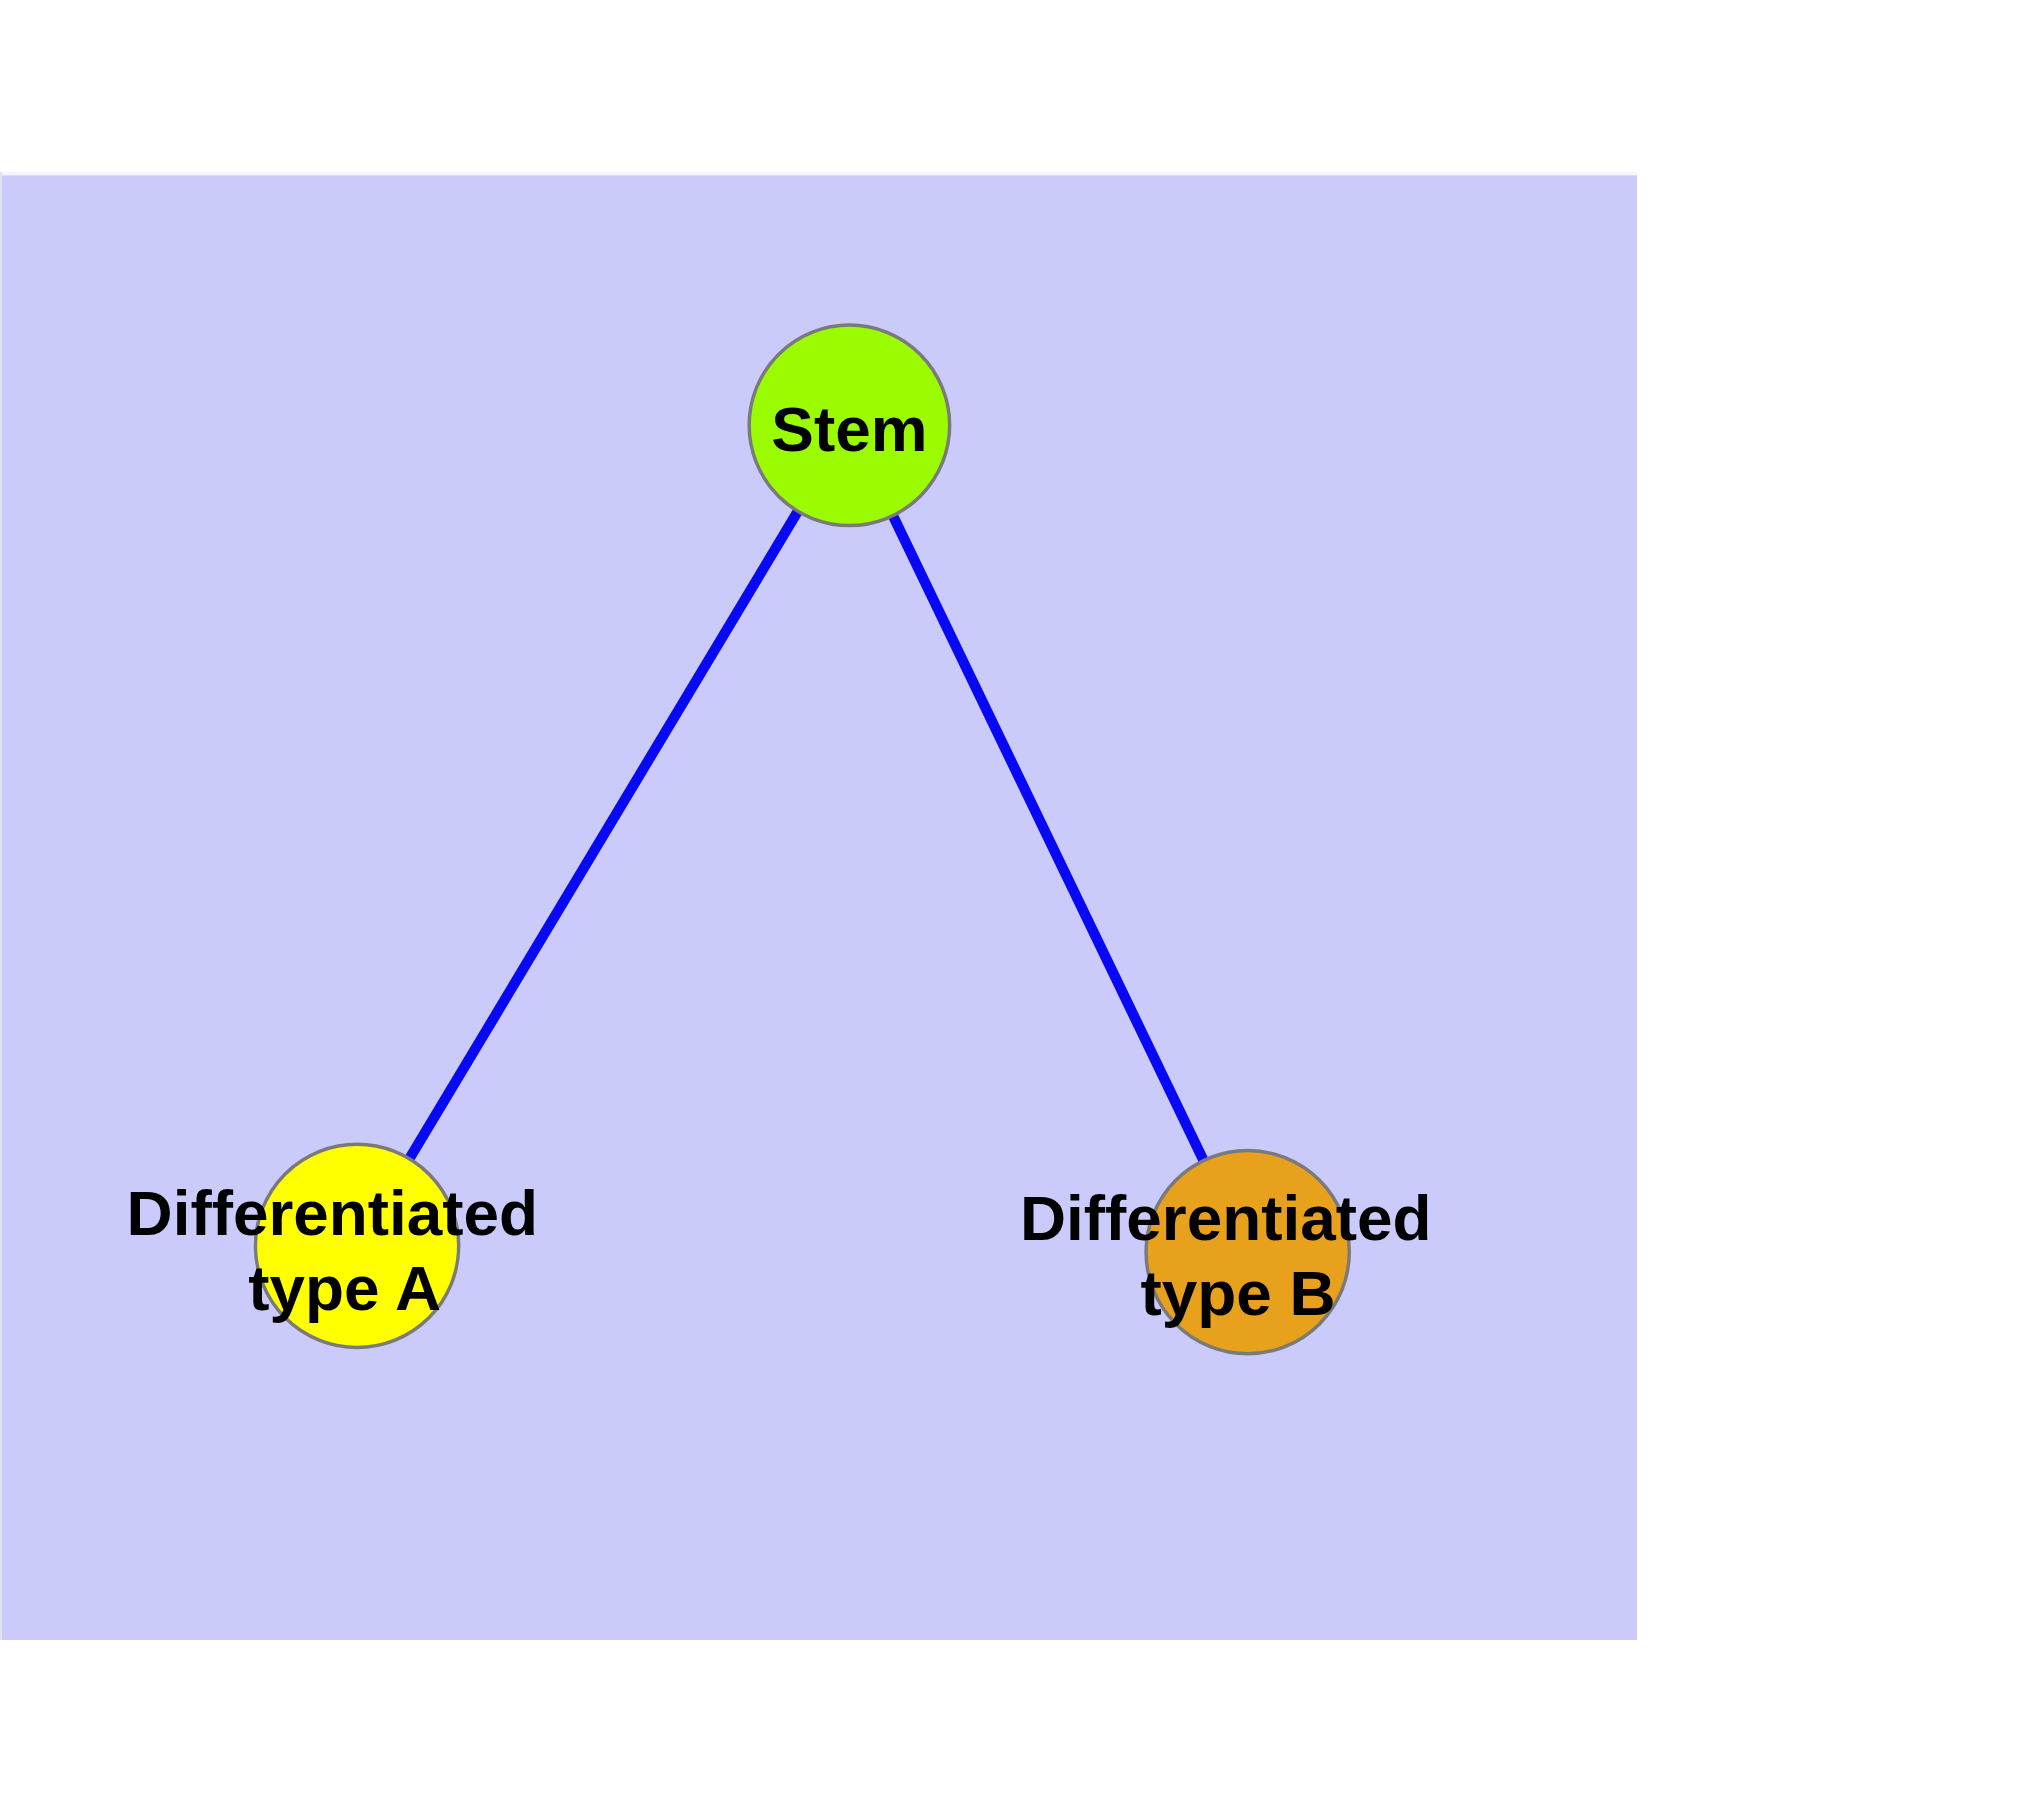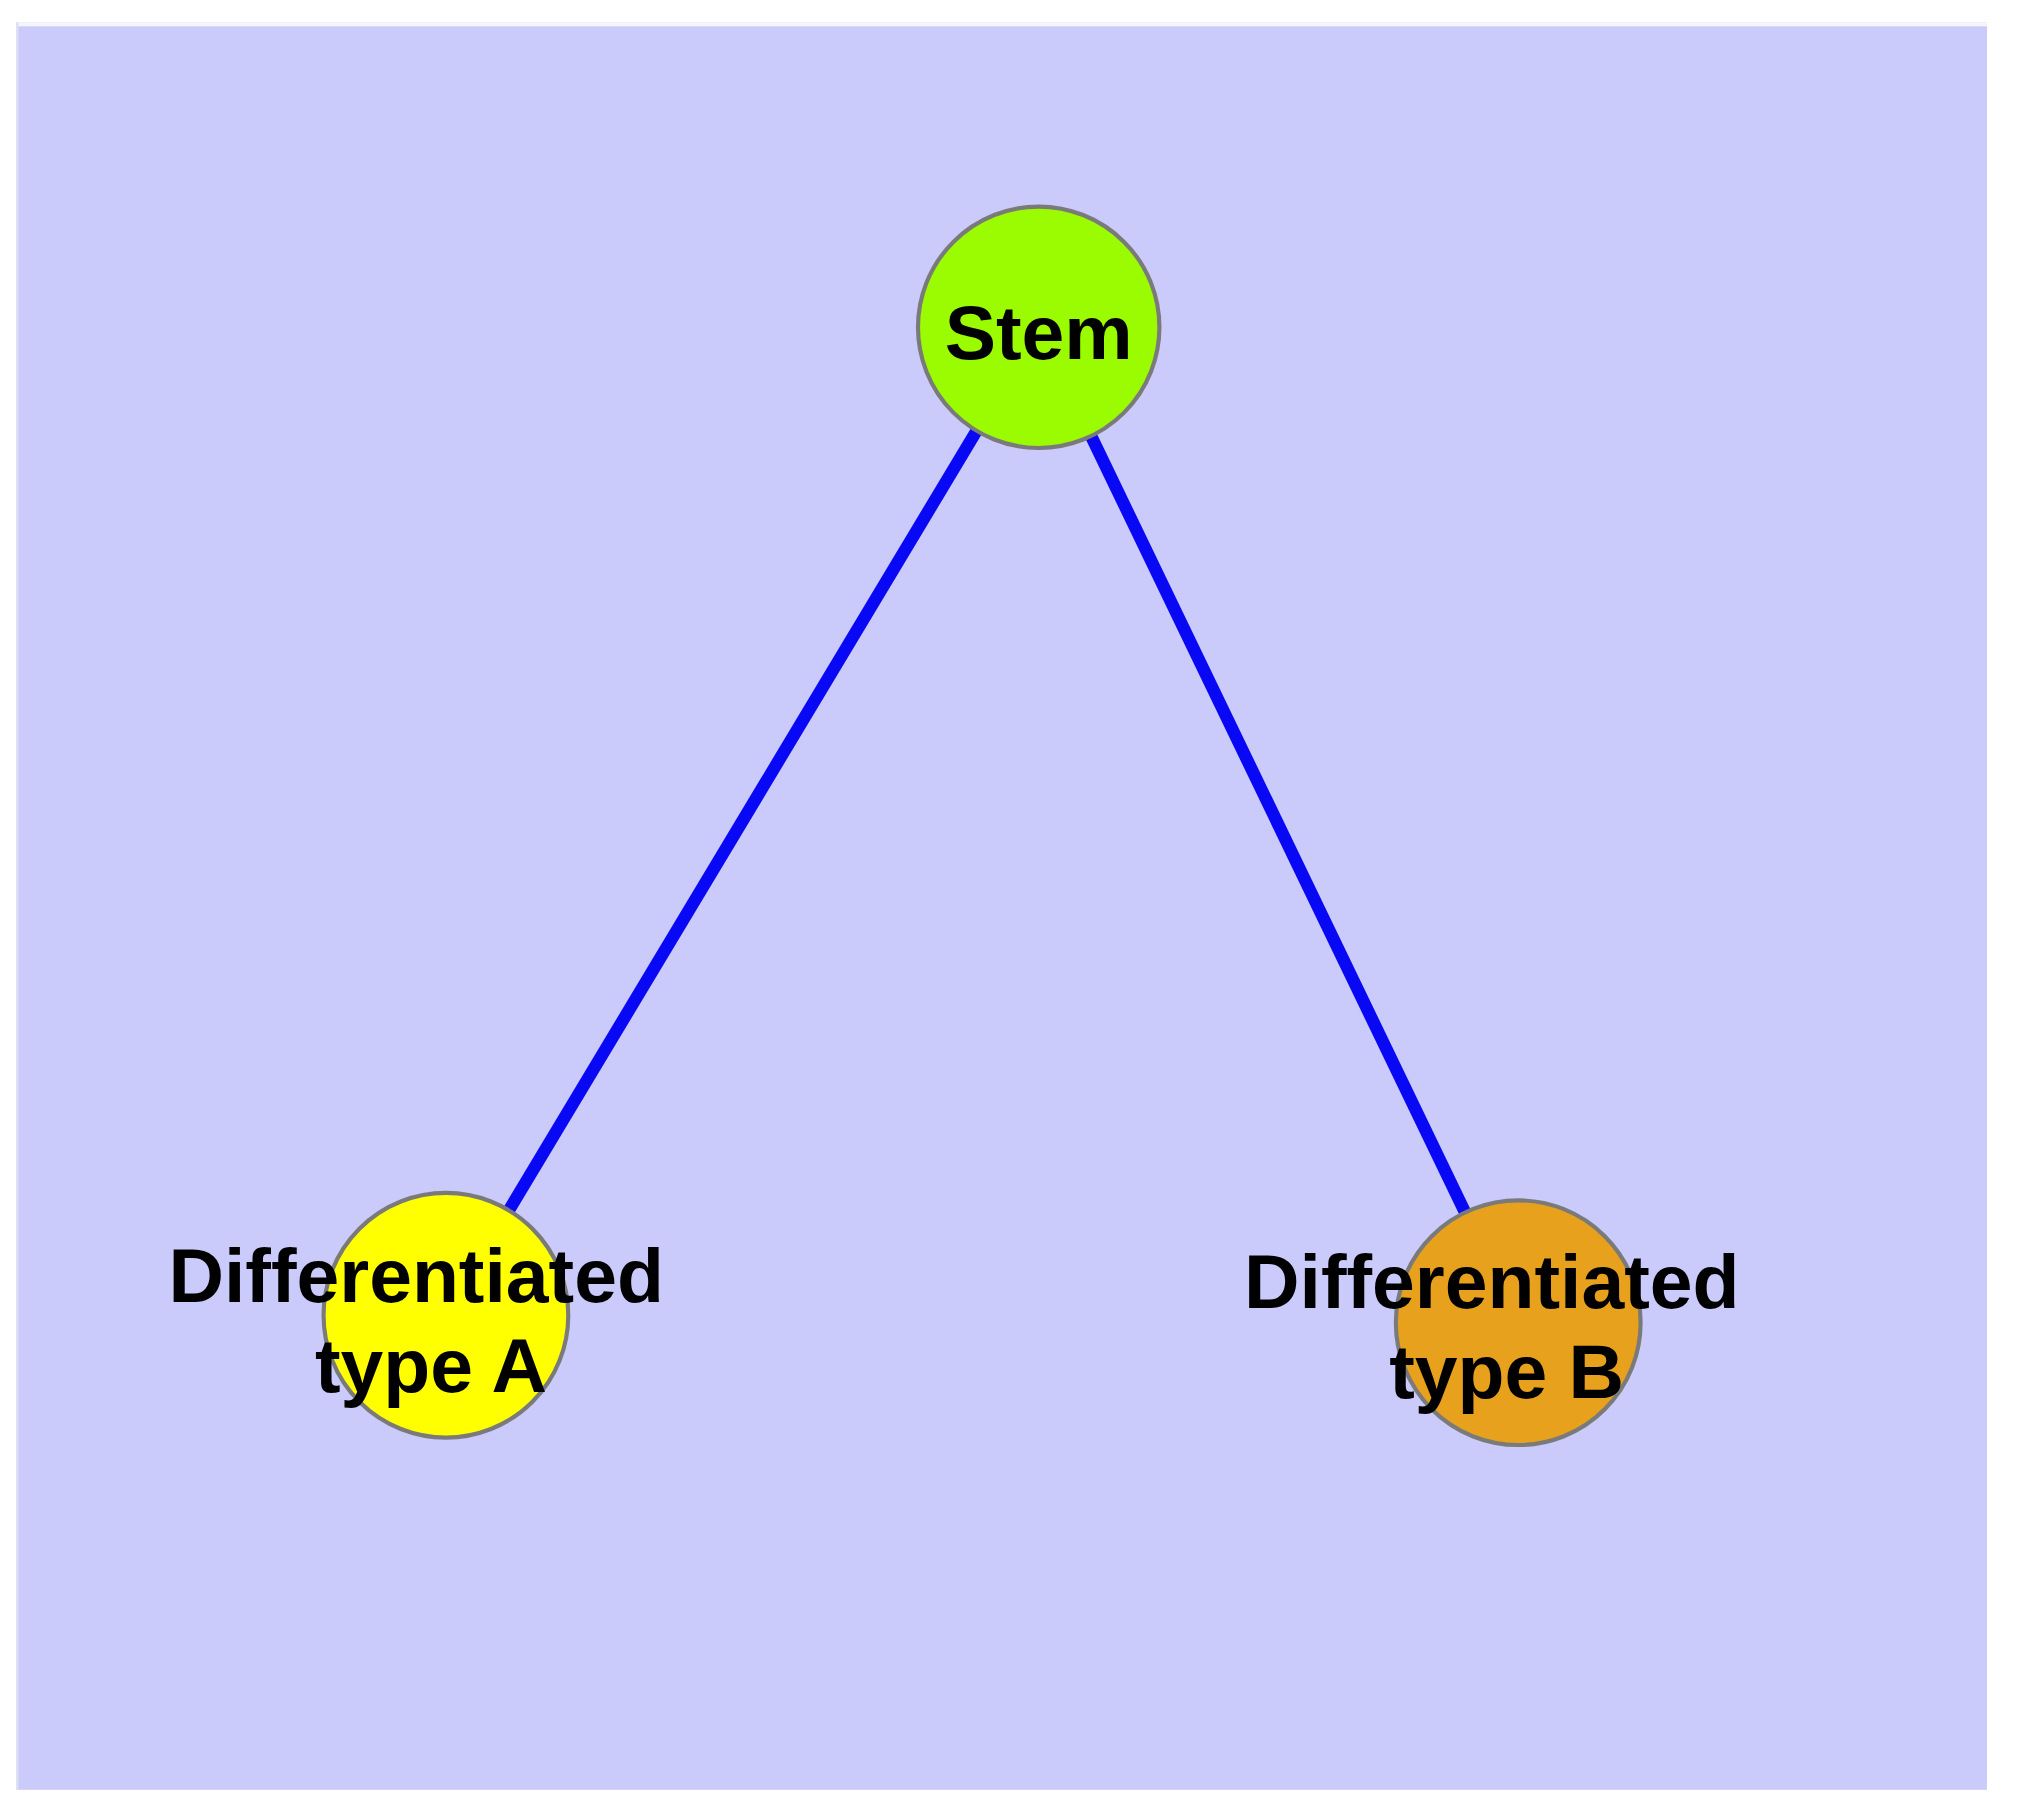--- a/index.html
+++ b/index.html
@@ -2,24 +2,23 @@
 <html style="font-size:13.6px"><head>
 <meta charset="utf-8">
 <style>
   html, body {
     margin: 0;
     padding: 0;
     background: #ffffff;
   }
   .frame {
     position: relative;
-    width: 1971px;
+    width: 1637px;
     height: 1812px;
     overflow: hidden;
-    margin-left: 16px;
   }
   .frame svg {
     display: block;
     width: 100%;
     height: 100%;
   }
   .node-label, .node-label-line {
     font-family: "Liberation Sans", sans-serif;
     font-weight: bold;
     font-size: 93px;

